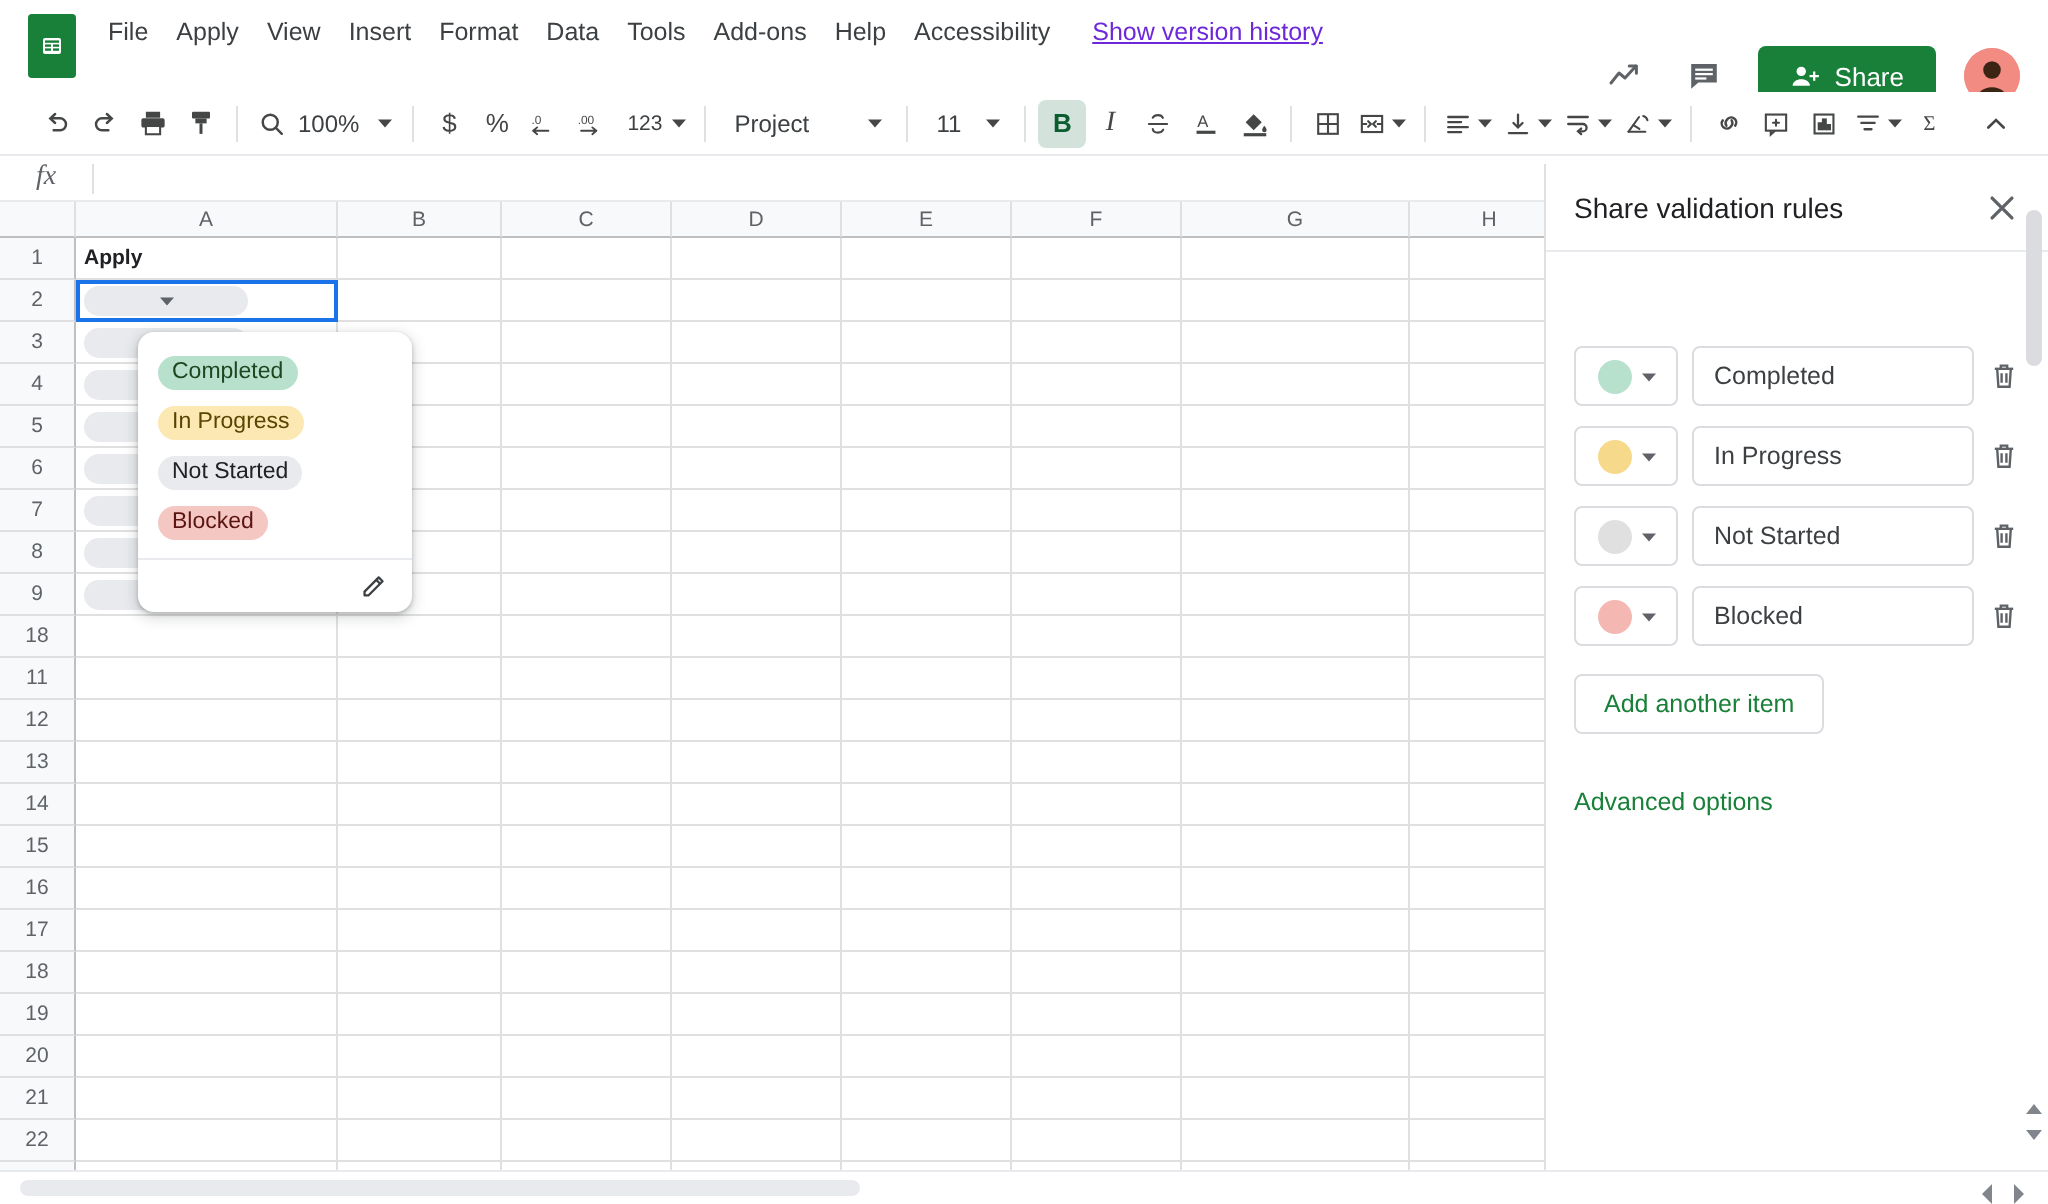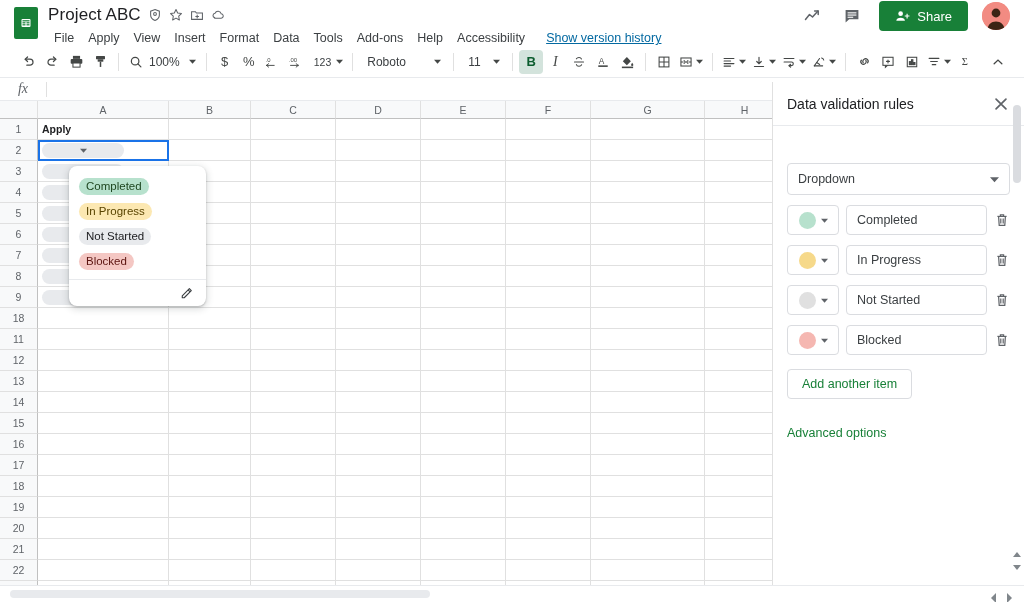--- a/index.html
+++ b/index.html
@@ -29,26 +29,26 @@
     font-size: 17px; color: #202124; letter-spacing: .1px; white-space: nowrap;
   }
   .title-icon { width: 14px; height: 14px; color: #5f6368; display: block; }
   .menu-row { display: flex; align-items: center; gap: 0px; height: 22px; margin-top: 1px; }
   .menu-item {
     font-size: 12.5px; color: #3c4043; padding: 2px 7px; border-radius: 4px;
     cursor: pointer; white-space: nowrap;
   }
   .menu-item:first-child { margin-left: -1px; }
   .version-link {
-    font-size: 12.5px; color: #0369a1; text-decoration: underline;
+    font-size: 12.5px; color: #6d28d9; text-decoration: underline;
     margin-left: 14px; white-space: nowrap; cursor: pointer;
   }
   .header-right {
     display: flex; align-items: center; gap: 14px;
-    padding: 1px 14px 0 0; flex: none;
+    padding: 23px 14px 0 0; flex: none;
   }
   .hdr-icon-btn {
     width: 26px; height: 26px; display: flex; align-items: center;
     justify-content: center; color: #5f6368; cursor: pointer; border-radius: 50%;
   }
   .share-btn {
     display: flex; align-items: center; gap: 7px;
     background: #188038; color: #fff; border: none; border-radius: 4px;
     height: 30px; padding: 0 16px; font-size: 13px;
     font-family: "Liberation Sans", sans-serif; cursor: pointer;
@@ -251,45 +251,20 @@
         <rect x="2.5" y="4" width="9" height="8" rx="1" fill="#fff"></rect>
         <rect x="3.5" y="5.2" width="7" height="1.2" fill="#188038"></rect>
         <rect x="3.5" y="7.2" width="3" height="1.2" fill="#188038"></rect>
         <rect x="7.5" y="7.2" width="3" height="1.2" fill="#188038"></rect>
         <rect x="3.5" y="9.2" width="3" height="1.2" fill="#188038"></rect>
         <rect x="7.5" y="9.2" width="3" height="1.2" fill="#188038"></rect>
       </svg>
     </div>
 
     <div class="header-main">
-      <div class="title-row">
-        <span class="doc-title">Project ABC</span>
-        <span class="title-icon">
-          <svg viewBox="0 0 16 16" fill="none" stroke="#5f6368" stroke-width="1.2">
-            <path d="M8 1.8 L13 3.6 V8 c0 3.4-2.6 5.3-5 6.2-2.4-.9-5-2.8-5-6.2V3.6 Z"></path>
-            <circle cx="8" cy="6.8" r="1.6"></circle>
-          </svg>
-        </span>
-        <span class="title-icon">
-          <svg viewBox="0 0 16 16" fill="none" stroke="#5f6368" stroke-width="1.2" stroke-linejoin="round">
-            <path d="M8 1.8 l1.9 4 4.3.6-3.1 3 .7 4.3L8 11.6 4.2 13.7l.7-4.3-3.1-3 4.3-.6z"></path>
-          </svg>
-        </span>
-        <span class="title-icon">
-          <svg viewBox="0 0 16 16" fill="none" stroke="#5f6368" stroke-width="1.2">
-            <path d="M1.8 4.3h4.4l1.1 1.5h6.9v7.2H1.8z"></path>
-            <path d="M8.2 8v3.4M6.6 9.7h3.2" stroke-linecap="round"></path>
-          </svg>
-        </span>
-        <span class="title-icon">
-          <svg viewBox="0 0 16 16" fill="none" stroke="#5f6368" stroke-width="1.2">
-            <path d="M4.2 11.6h7.1a2.5 2.5 0 0 0 .3-5 3.6 3.6 0 0 0-6.9-.7 2.6 2.6 0 0 0-.5 5.1z"></path>
-          </svg>
-        </span>
-      </div>
       <div class="menu-row">
         <span class="menu-item">File</span>
         <span class="menu-item">Apply</span>
         <span class="menu-item">View</span>
         <span class="menu-item">Insert</span>
         <span class="menu-item">Format</span>
         <span class="menu-item">Data</span>
         <span class="menu-item">Tools</span>
         <span class="menu-item">Add-ons</span>
         <span class="menu-item">Help</span>
@@ -386,21 +361,21 @@
       </svg>
     </div>
     <div class="tb-btn">
       <span class="tb-text" style="font-size:10.5px">123</span>
       <svg class="tb-caret" viewBox="0 0 8 8" fill="#444746">
           <path d="M0 2h8L4 6.5z"></path>
         </svg>
     </div>
     <div class="tb-sep"></div>
     <div class="tb-font">
-      <span class="tb-text">Roboto</span>
+      <span class="tb-text">Project</span>
       <svg class="tb-caret" viewBox="0 0 8 8" fill="#444746">
           <path d="M0 2h8L4 6.5z"></path>
         </svg>
     </div>
     <div class="tb-sep"></div>
     <div class="tb-size">
       <span class="tb-text">11</span>
       <svg class="tb-caret" viewBox="0 0 8 8" fill="#444746">
           <path d="M0 2h8L4 6.5z"></path>
         </svg>
@@ -874,37 +849,31 @@
         <svg viewBox="0 0 16 16" fill="none" stroke="#3c4043" stroke-width="1.3" stroke-linejoin="round">
           <path d="M2.6 11.2 10.7 3.1l2.2 2.2-8.1 8.1H2.6z"></path>
           <path d="M9.3 4.5l2.2 2.2"></path>
         </svg>
       </span>
     </div>
   </div>
 
   <div class="side-panel">
     <div class="sp-header">
-      <span class="sp-title">Data validation rules</span>
+      <span class="sp-title">Share validation rules</span>
       <span class="sp-close">
         <svg viewBox="0 0 16 16" fill="none" stroke="#5f6368" stroke-width="1.5" stroke-linecap="round">
           <path d="M3.6 3.6 12.4 12.4M12.4 3.6 3.6 12.4"></path>
         </svg>
       </span>
     </div>
     <div class="sp-body">
 
       <div class="sp-section-gap"></div>
 
-      <div class="sp-select">
-        <span class="sp-select-text">Dropdown</span>
-        <svg class="sp-select-caret" viewBox="0 0 8 8" fill="#5f6368">
-            <path d="M0 2h8L4 6.5z"></path>
-          </svg>
-      </div>
 
       <div id="rules">
           <div class="rule-row">
             <div class="rule-color-btn">
               <span class="rule-swatch" style="background: rgb(183, 225, 205);"></span>
               <svg viewBox="0 0 8 8" class="rule-swatch-caret" fill="#5f6368">
                 <path d="M0 2h8L4 6.5z"></path>
               </svg>
             </div>
             <input class="rule-input" type="text" value="Completed" style="">

